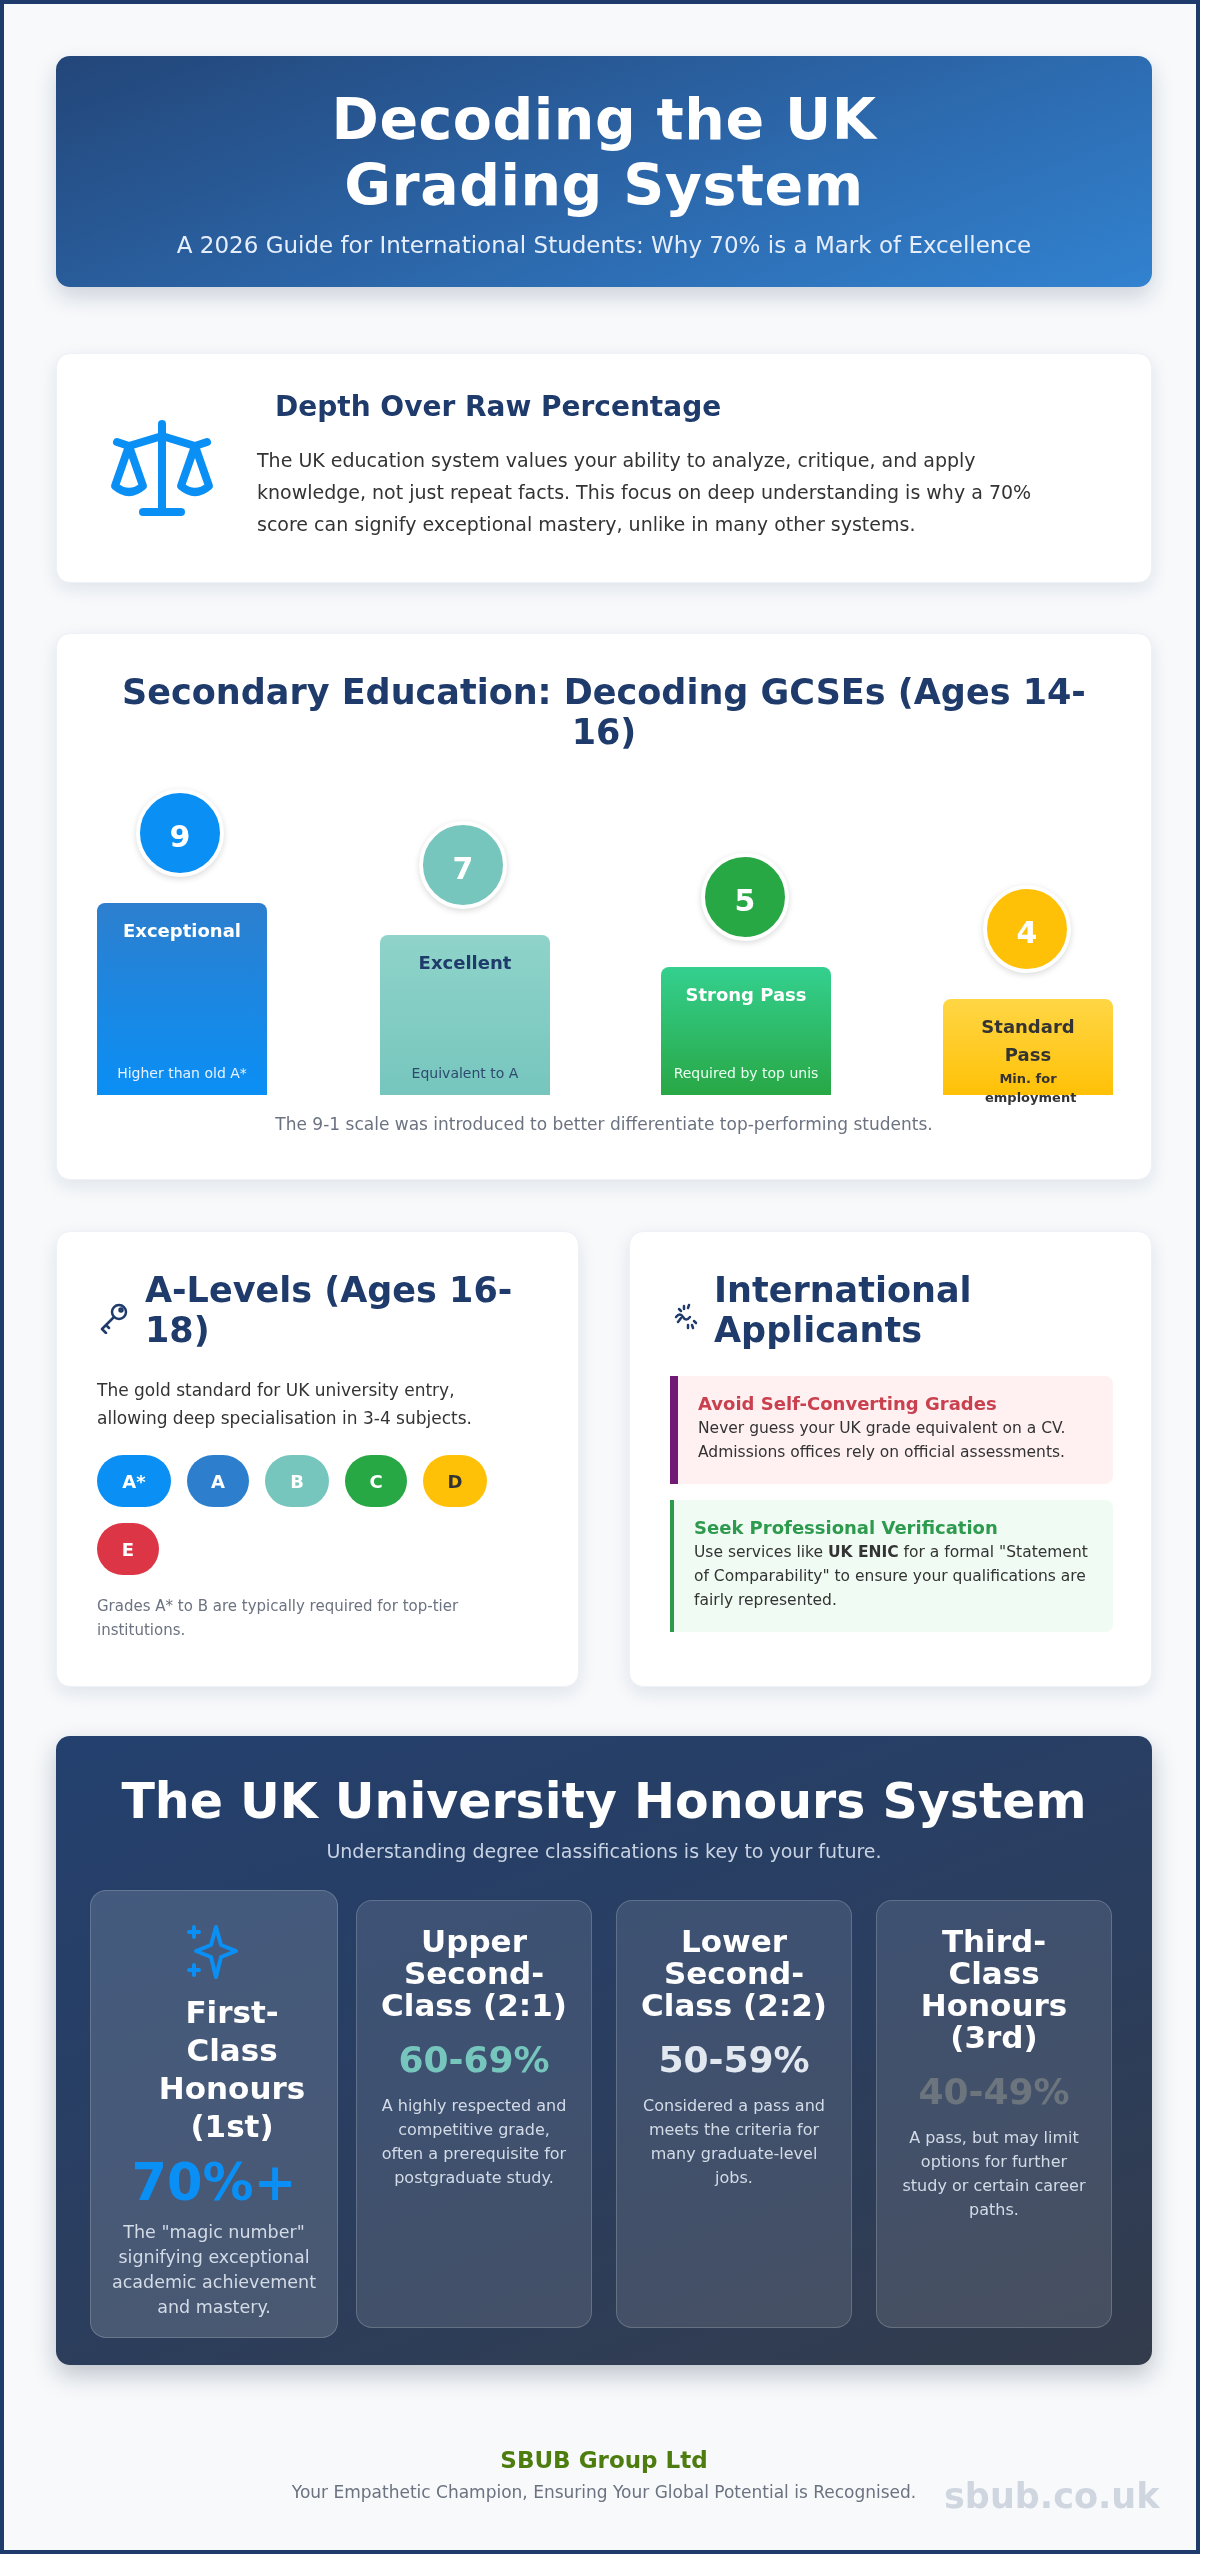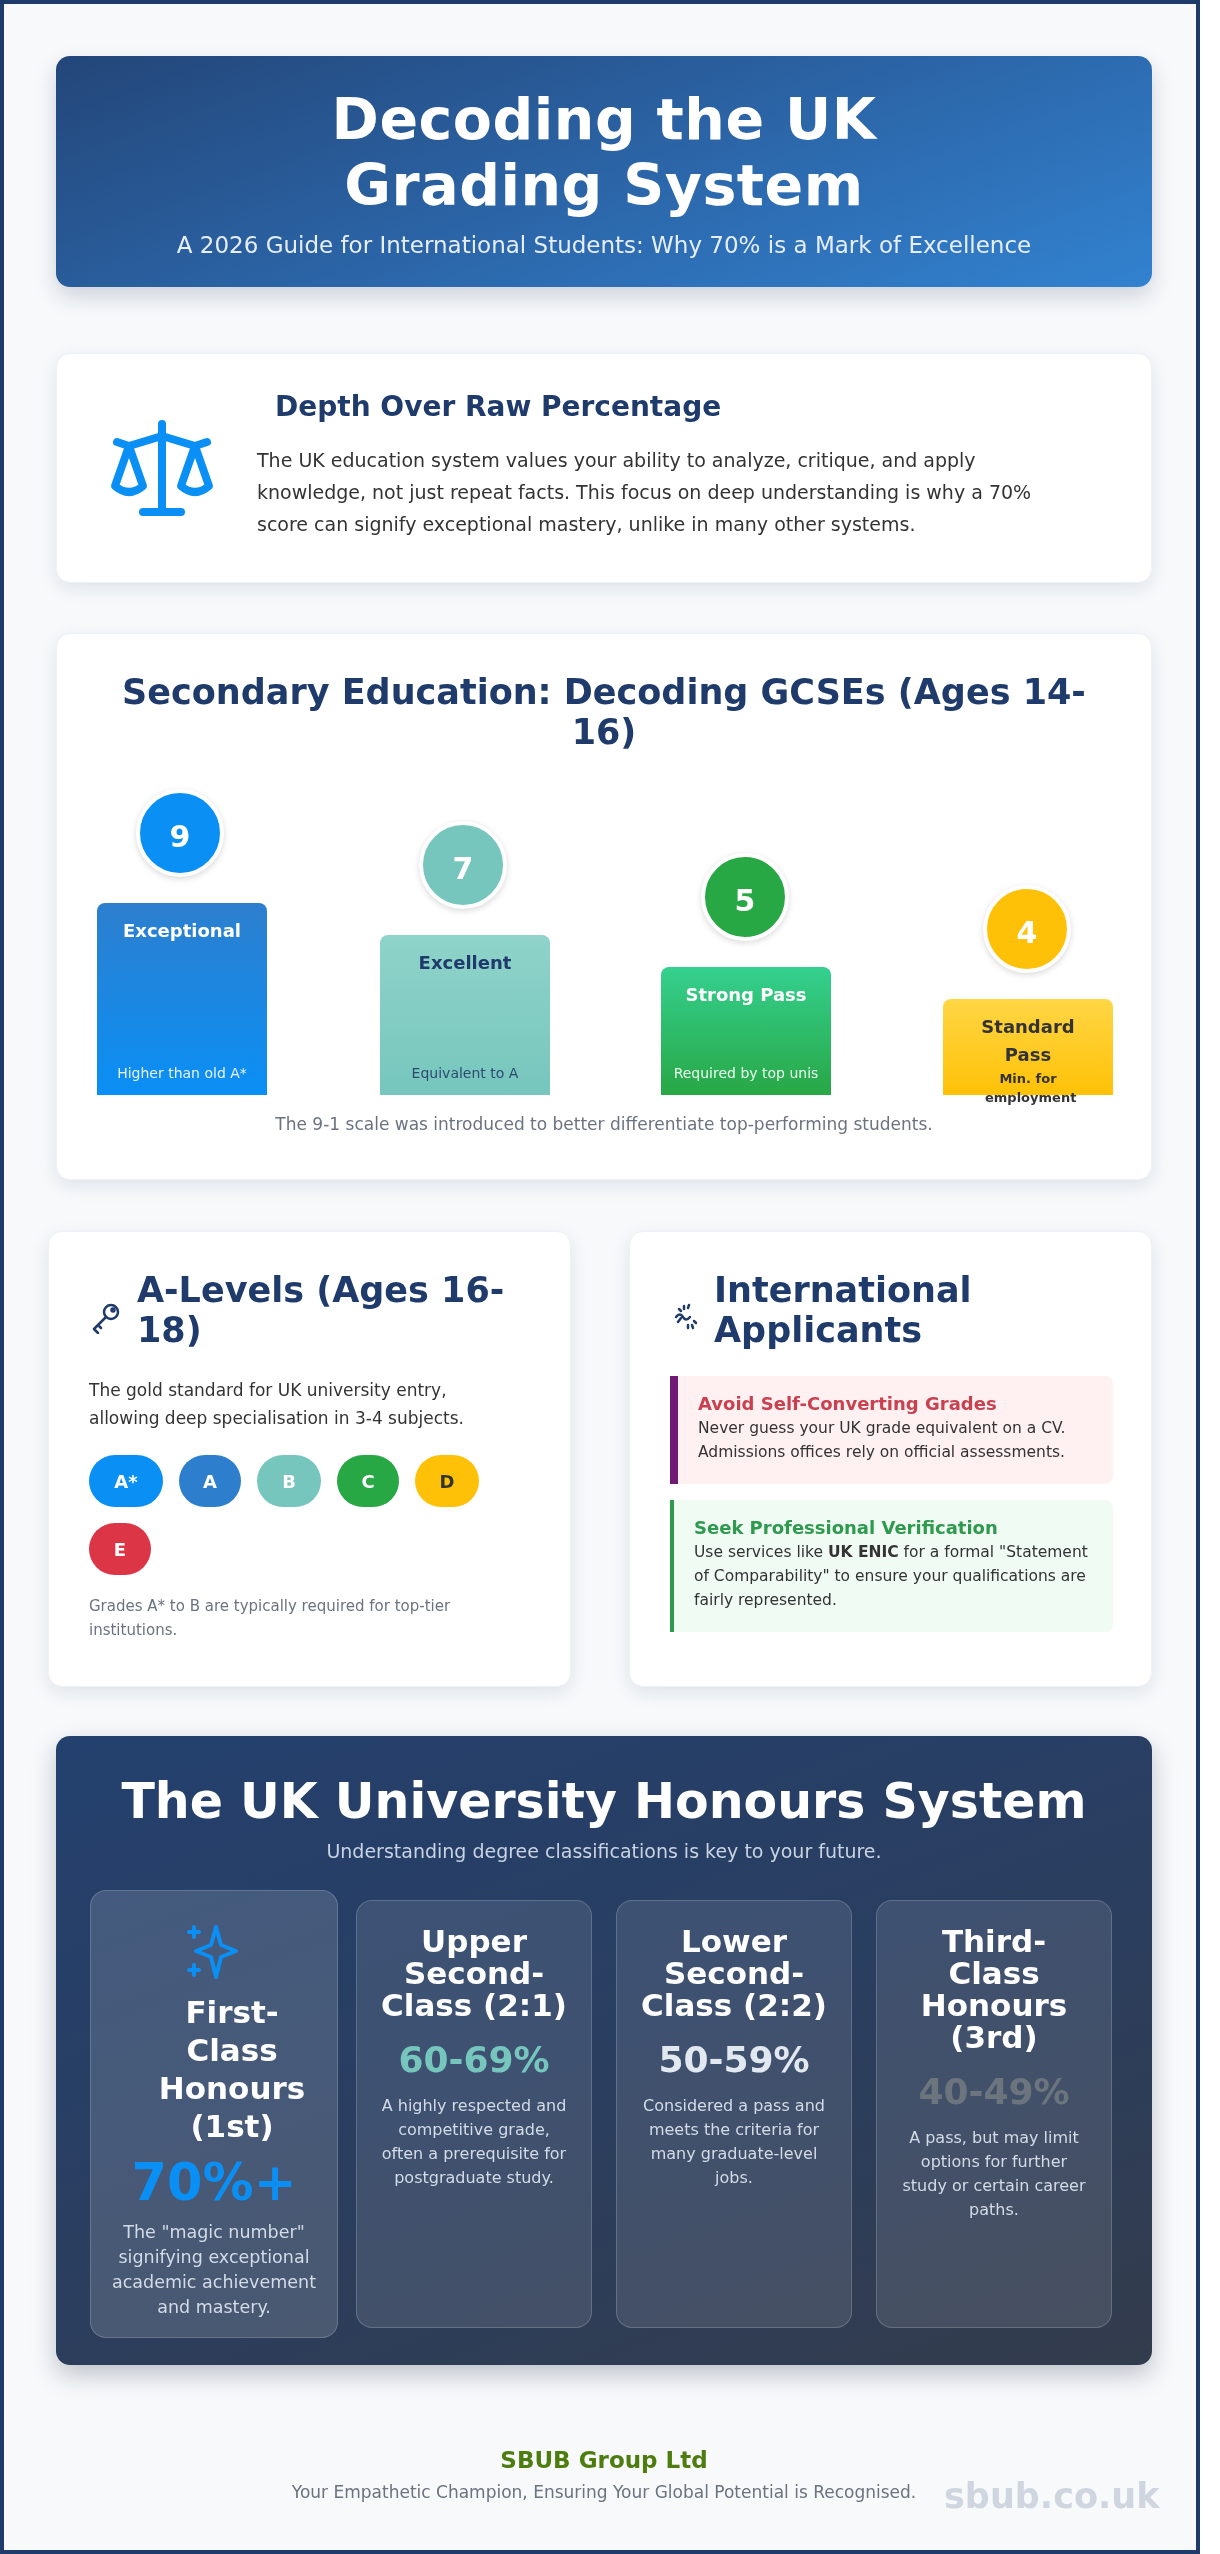--- a/index.html
+++ b/index.html
@@ -40,21 +40,21 @@
     position: absolute; width: 88px; height: 88px; border-radius: 50%;
     color: #fff; font-weight: bold; font-size: 30px; text-align: center; line-height: 88px;
     border: 4px solid #fff; box-shadow: 0 2px 6px rgba(0,0,0,0.15);
   }
   .bar { position: absolute; width: 170px; border-radius: 8px 8px 0 0; text-align: center; }
   .bar .t { font-size: 18px; font-weight: bold; margin-top: 14px; line-height: 28px; }
   .bar .s { position: absolute; left: 0; right: 0; bottom: 14px; font-size: 14px; }
   .gcse .note { position: absolute; left: 0; right: 0; top: 480px; text-align: center; font-size: 17px; color: #6b7280; }
 
   
-  .alevels { left: 44px; top: 1227px; width: 523px; height: 456px; }
+  .alevels { left: 52px; top: 1227px; width: 523px; height: 456px; }
   .intl { left: 625px; top: 1227px; width: 523px; height: 456px; }
   .col-title { position: absolute; left: 88px; top: 38px; font-size: 35px; line-height: 40px; font-weight: bold; color: #1f3b6b; width: 400px; }
   .col-icon { position: absolute; left: 40px; top: 68px; width: 34px; height: 34px; }
   .alevels .desc { position: absolute; left: 40px; top: 144px; width: 430px; font-size: 17px; line-height: 28px; color: #333; }
   .pills { position: absolute; left: 40px; top: 223px; width: 430px; display: flex; flex-wrap: wrap; gap: 16px 16px; }
   .pill { height: 52px; border-radius: 26px; color: #fff; font-weight: bold; font-size: 18px; display: flex; align-items: center; justify-content: center; }
   .alevels .foot { position: absolute; left: 40px; top: 362px; width: 430px; font-size: 15px; line-height: 24px; color: #6b7280; }
 
   .callout { position: absolute; left: 40px; width: 443px; border-radius: 0 8px 8px 0; padding: 16px 18px 16px 20px; }
   .callout h4 { font-size: 18px; font-weight: bold; line-height: 24px; }

